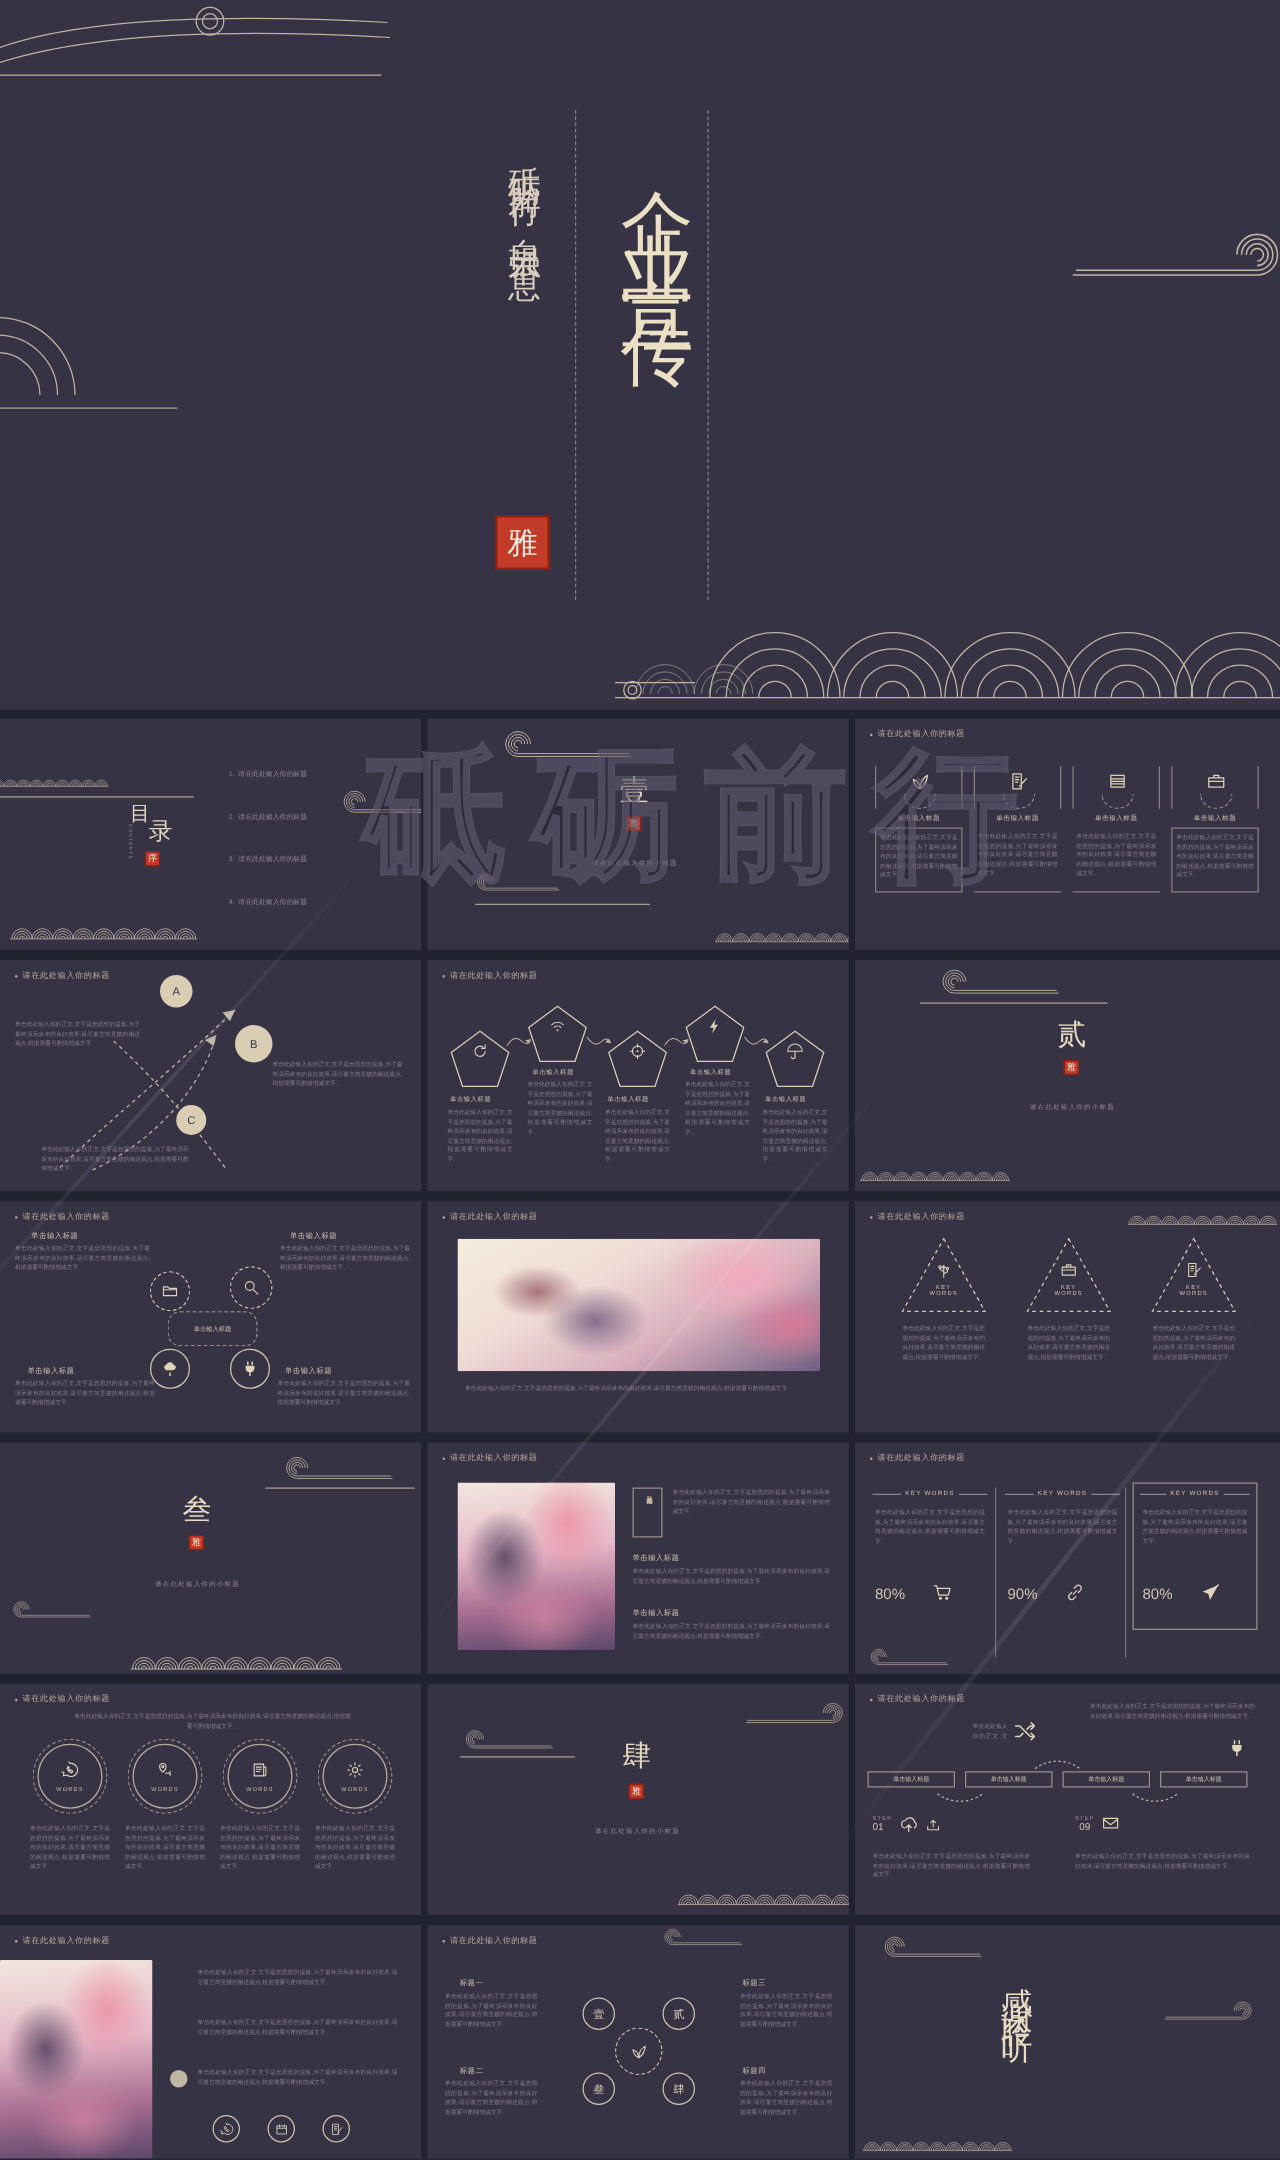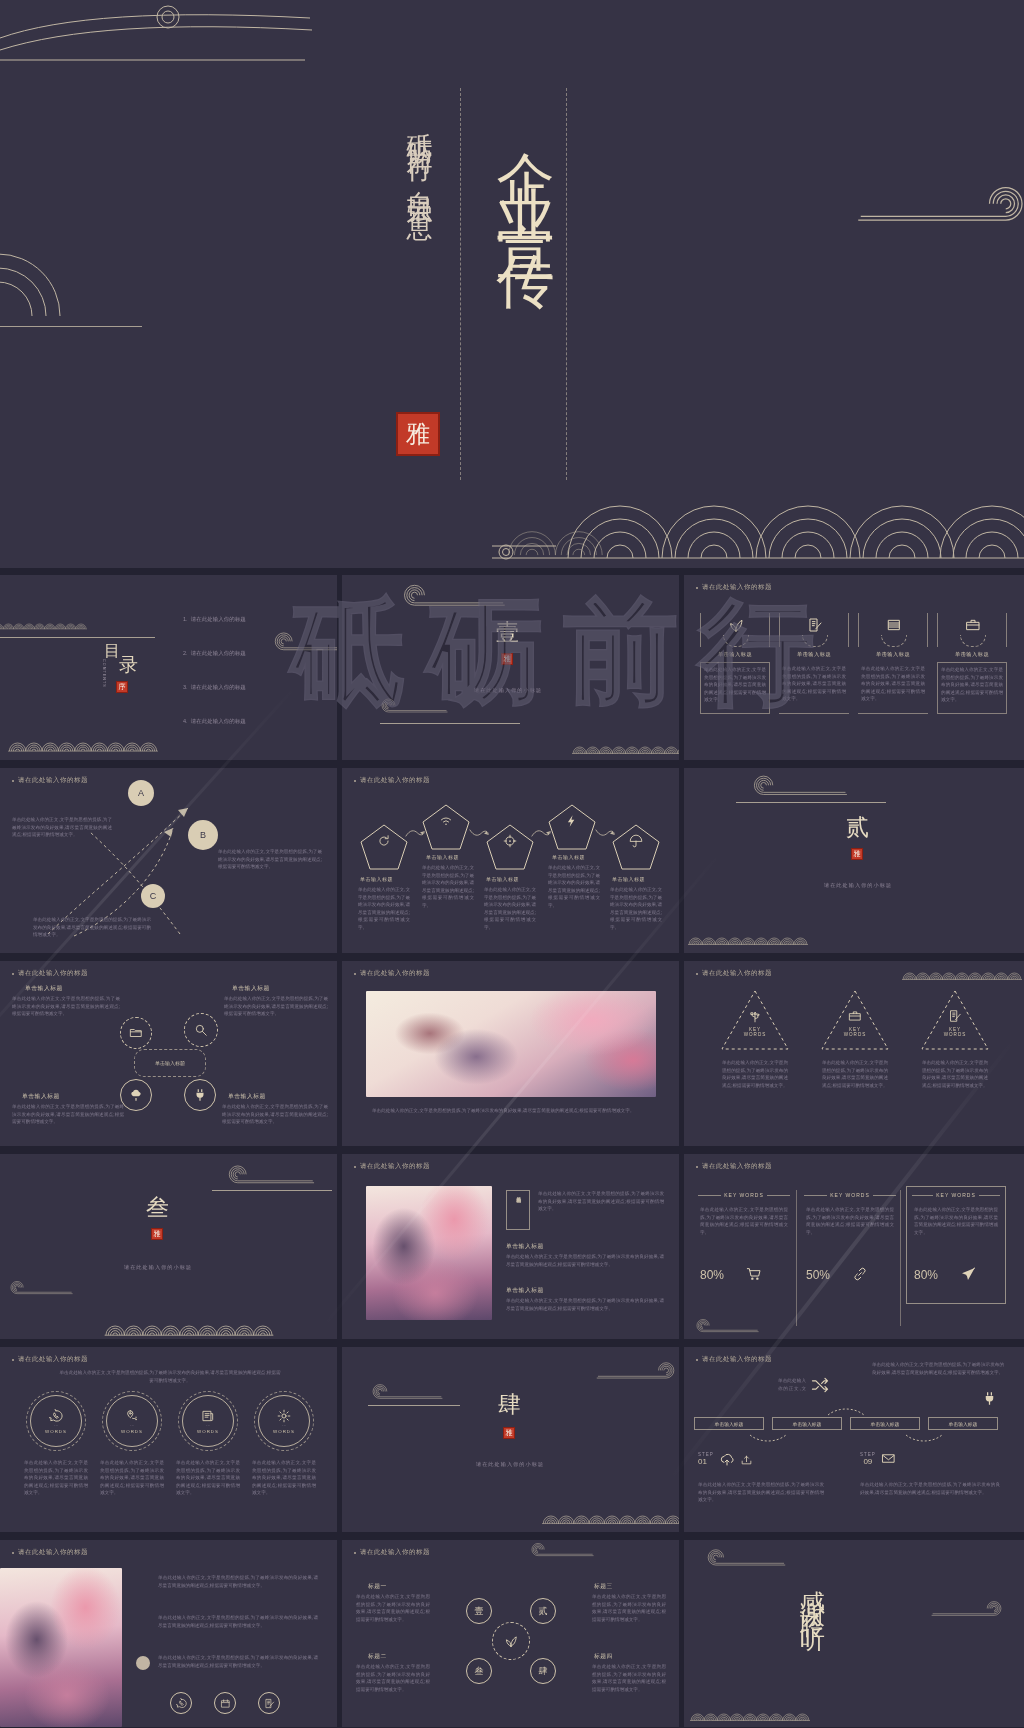--- a/index.html
+++ b/index.html
@@ -554,21 +554,21 @@
     <div class="body" style="left:16px;top:52px;width:88px;height:52px">单击此处输入你的正文,文字是您思想的提炼,为了最终演示发布的良好效果,请尽量言简意赅的阐述观点;根据需要可酌情增减文字。</div>
     <div style="position:absolute;left:16px;top:114px;font-size:12px;color:#cfc3ab">80%</div>
     <svg class="ic" style="left:62px;top:112px;width:16px;height:16px">
         <use href="#i-cart"></use>
       </svg>
 
     <div class="kwh" style="left:120px;top:38px;width:92px">
         <span>KEY WORDS</span>
       </div>
     <div class="body" style="left:122px;top:52px;width:88px;height:52px">单击此处输入你的正文,文字是您思想的提炼,为了最终演示发布的良好效果,请尽量言简意赅的阐述观点;根据需要可酌情增减文字。</div>
-    <div style="position:absolute;left:122px;top:114px;font-size:12px;color:#cfc3ab">50%</div>
+    <div style="position:absolute;left:122px;top:114px;font-size:12px;color:#cfc3ab">90%</div>
     <svg class="ic" style="left:168px;top:112px;width:16px;height:16px">
         <use href="#i-chain"></use>
       </svg>
 
     <div class="kwh" style="left:228px;top:38px;width:88px">
         <span>KEY WORDS</span>
       </div>
     <div class="body" style="left:230px;top:52px;width:84px;height:52px">单击此处输入你的正文,文字是您思想的提炼,为了最终演示发布的良好效果,请尽量言简意赅的阐述观点;根据需要可酌情增减文字。</div>
     <div style="position:absolute;left:230px;top:114px;font-size:12px;color:#cfc3ab">80%</div>
     <svg class="ic" style="left:276px;top:112px;width:16px;height:16px">

